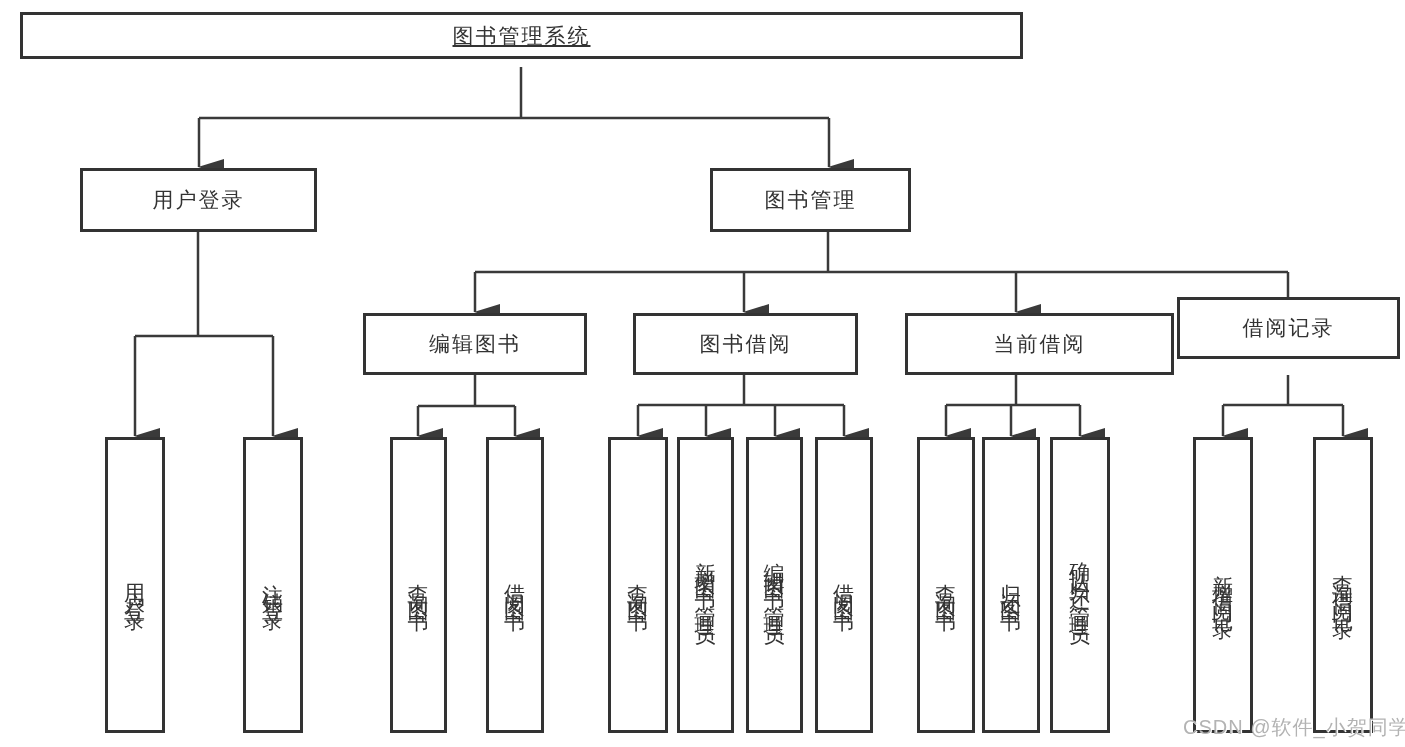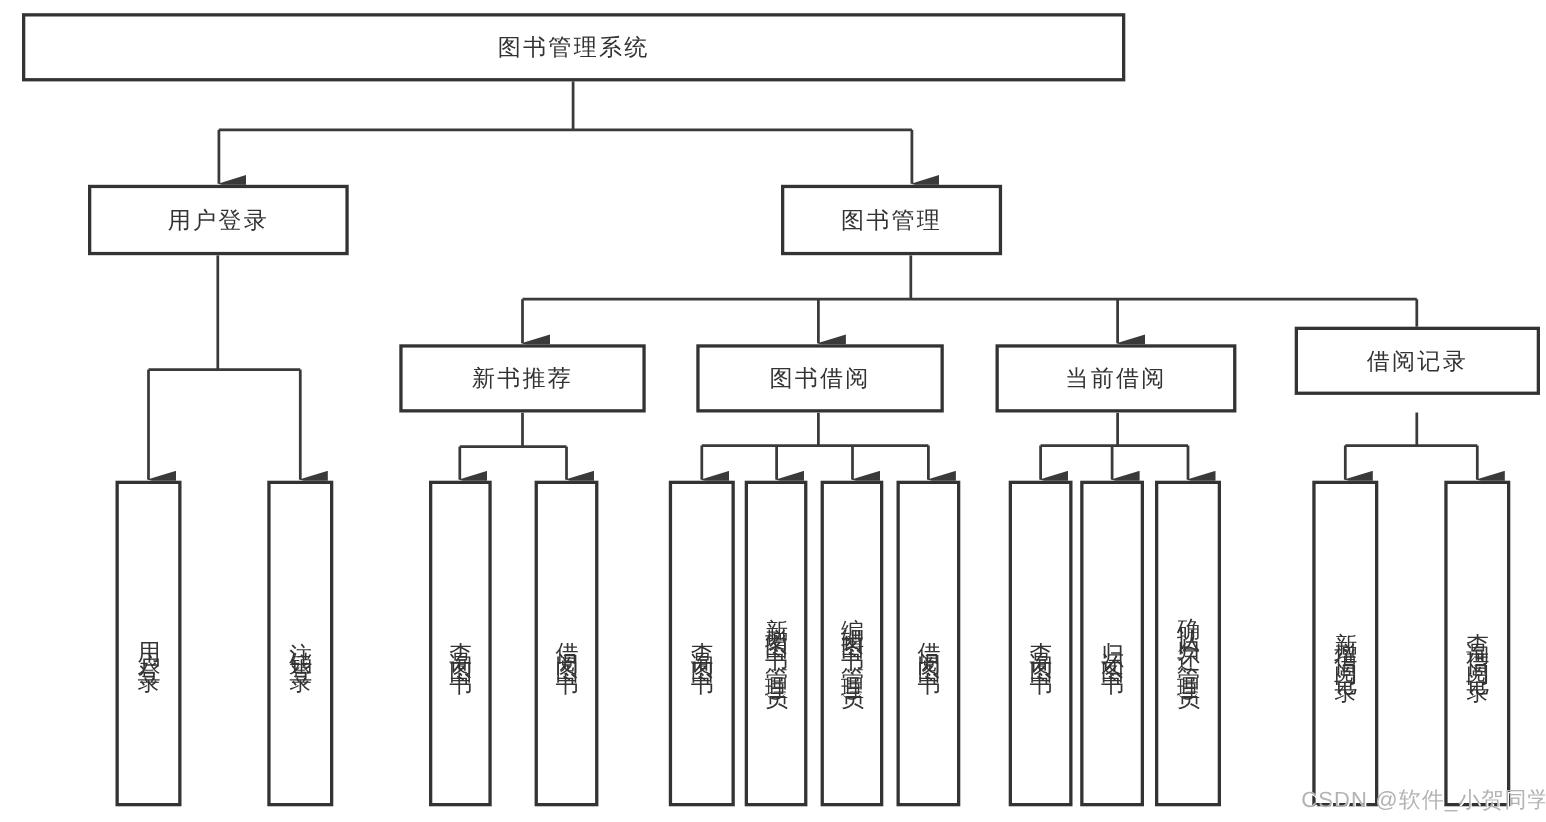--- a/index.html
+++ b/index.html
@@ -16,26 +16,26 @@
     border:3px solid #333333;display:flex;align-items:center;justify-content:center;
   }
   .hlabel{font-size:21px;letter-spacing:2px;white-space:nowrap;}
   .leaf{top:437px;height:296px;}
   .leaf .vlabel{
     writing-mode:vertical-rl;text-orientation:mixed;
     font-size:21px;letter-spacing:9px;line-height:1;white-space:nowrap;
     max-height:284px;
   }
   
-  #n-root        {left:20px;  top:12px;  width:1003px;height:62px;}
+  #n-root        {left:20px;  top:12px;  width:1003px;height:47px;text-decoration:underline;}
   #n-user-login  {left:80px;  top:168px; width:237px; height:64px;}
   #n-book-mgmt   {left:710px; top:168px; width:201px; height:64px;}
   #n-new-rec     {left:363px; top:313px; width:224px; height:62px;}
   #n-borrow      {left:633px; top:313px; width:225px; height:62px;}
-  #n-current     {left:905px; top:313px; width:219px; height:62px;}
+  #n-current     {left:905px; top:313px; width:269px; height:62px;}
   #n-records     {left:1177px;top:297px; width:223px; height:62px;}
   #l-a1{left:105px; width:60px;}
   #l-a2{left:243px; width:60px;}
   #l-b1{left:390px; width:57px;}
   #l-b2{left:486px; width:58px;}
   #l-c1{left:608px; width:60px;}
   #l-c2{left:677px; width:57px;}
   #l-c3{left:746px; width:57px;}
   #l-c4{left:815px; width:58px;}
   #l-d1{left:917px; width:58px;}
@@ -121,21 +121,21 @@
   </div>
 
   <div class="box" id="n-user-login">
     <span class="hlabel">用户登录</span>
   </div>
   <div class="box" id="n-book-mgmt">
     <span class="hlabel">图书管理</span>
   </div>
 
   <div class="box" id="n-new-rec">
-    <span class="hlabel">新书推荐</span>
+    <span class="hlabel">编辑图书</span>
   </div>
   <div class="box" id="n-borrow">
     <span class="hlabel">图书借阅</span>
   </div>
   <div class="box" id="n-current">
     <span class="hlabel">当前借阅</span>
   </div>
   <div class="box" id="n-records">
     <span class="hlabel">借阅记录</span>
   </div>

